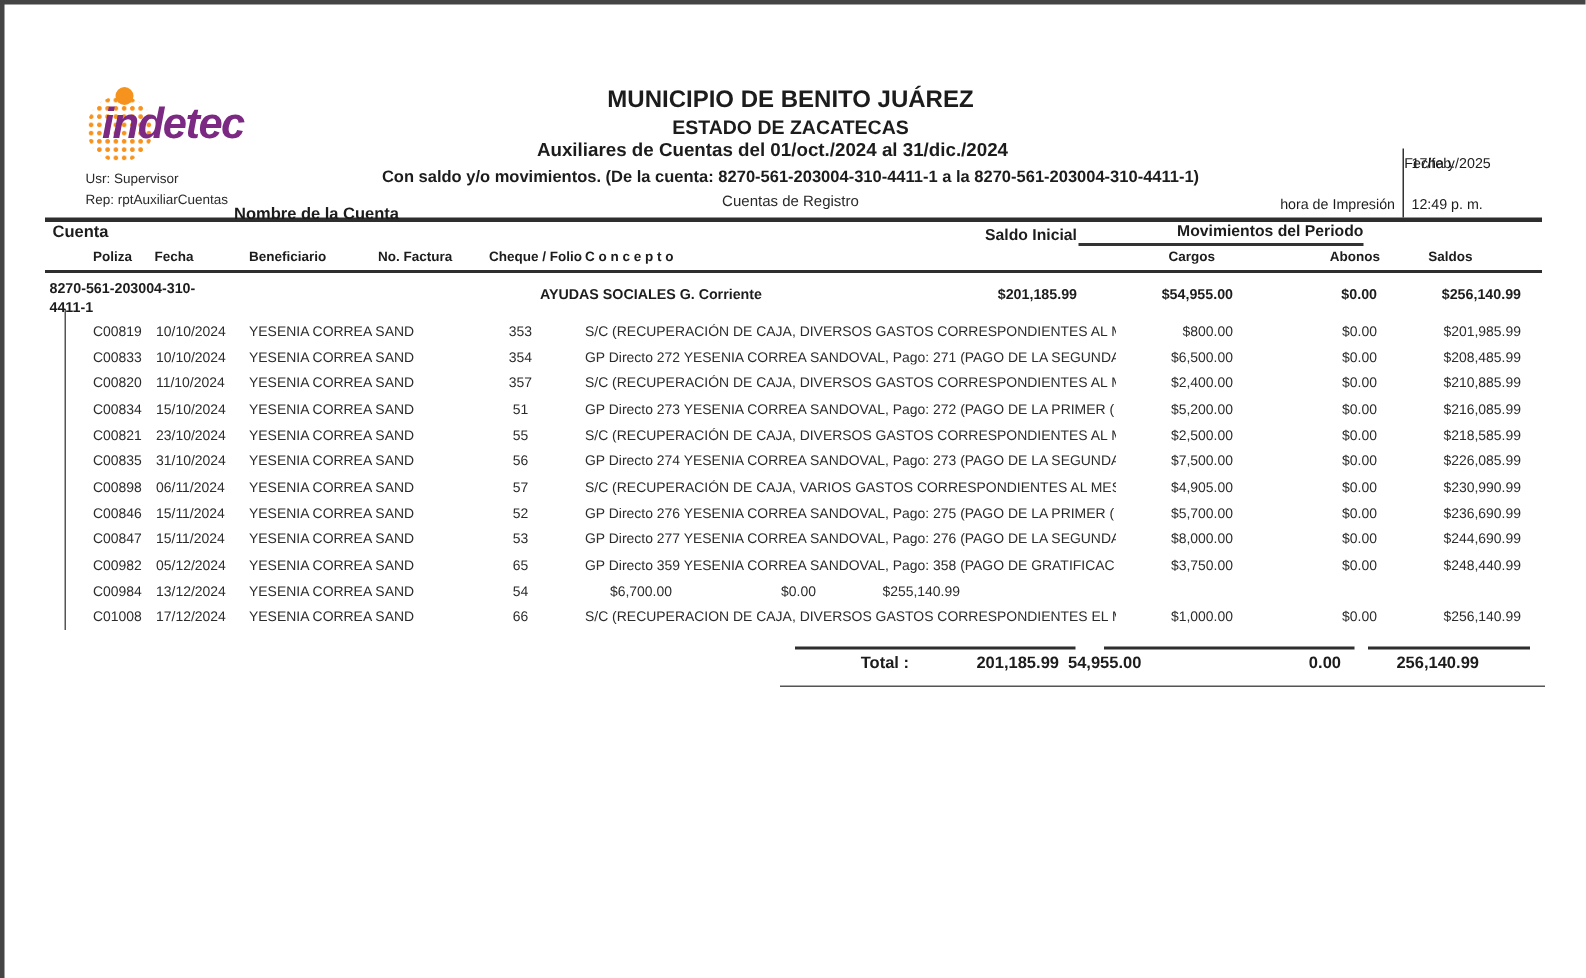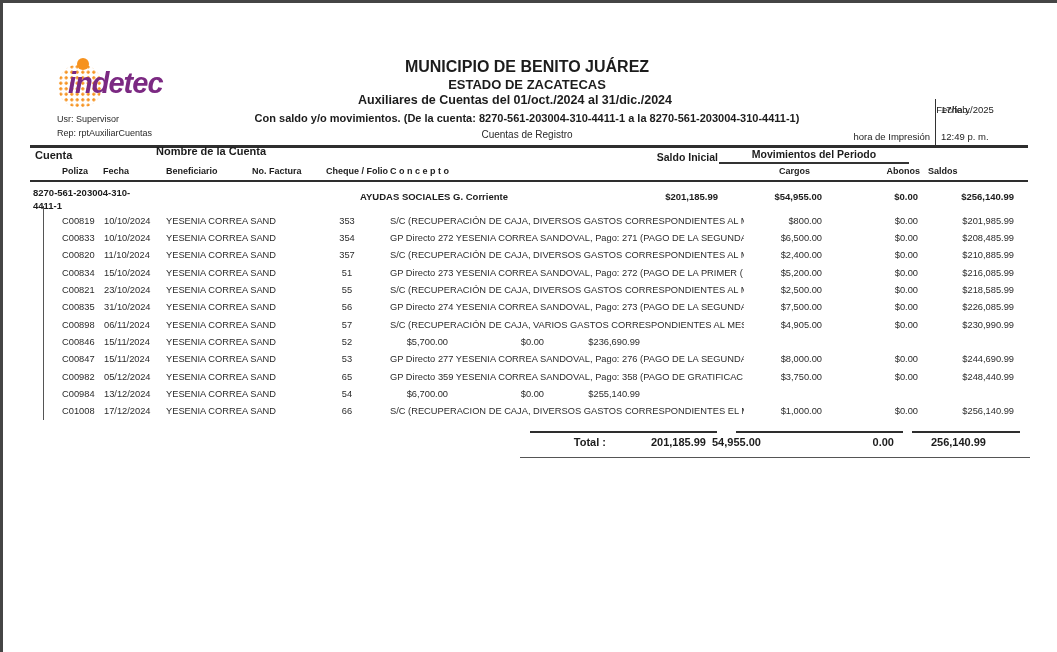--- a/index.html
+++ b/index.html
@@ -37,33 +37,33 @@
   .pi-divider{left:935px;top:99px;width:1px;height:46px;background:#333;}
 
   
   .rule-header{left:30px;top:145px;width:998px;height:3px;background:#2e2e2e;}
   .rule-cols{left:30px;top:180px;width:998px;height:2px;background:#2e2e2e;}
   .rule-mov{left:719px;top:162px;width:190px;height:1.5px;background:#333;}
   .vline-rows{left:43px;top:206px;width:1px;height:214px;background:#555;}
 
   
   .h-cuenta{left:35px;top:149px;font-size:11px;font-weight:bold;}
-  .h-nombre{left:156px;top:145px;font-size:11px;font-weight:bold;}
+  .h-nombre{left:156px;top:137px;font-size:11px;font-weight:bold;}
   .h-saldoini{left:620px;top:151px;width:98px;text-align:right;font-size:10.5px;font-weight:bold;}
-  .h-mov{left:719px;top:148px;width:190px;text-align:center;font-size:10.5px;font-weight:bold;}
+  .h-mov{left:719px;top:148px;width:190px;text-align:right;font-size:10.5px;font-weight:bold;}
   .h2{top:166px;font-size:9px;font-weight:bold;}
   .h-poliza{left:62px;}
   .h-fecha{left:103px;}
   .h-benef{left:166px;}
   .h-factura{left:252px;}
   .h-cheque{left:326px;}
   .h-concepto{left:390px;}
   .h-cargos{left:740px;width:70px;text-align:right;}
   .h-abonos{left:845px;width:75px;text-align:right;}
-  .h-saldos{left:928px;width:78px;text-align:left;}
+  .h-saldos{left:928px;width:78px;text-align:center;}
 
   
   .acct{font-size:9.5px;font-weight:bold;color:#1c1c1c;}
   .acct-num{left:33px;top:186px;width:98px;line-height:13px;}
   .acct-name{left:360px;top:191px;}
   .acct-si{left:600px;top:191px;width:118px;text-align:right;}
   .acct-ca{left:740px;top:191px;width:82px;text-align:right;}
   .acct-ab{left:830px;top:191px;width:88px;text-align:right;}
   .acct-sa{left:910px;top:191px;width:104px;text-align:right;}
 
@@ -230,20 +230,21 @@
     <div class="c-abonos">$0.00</div>
     <div class="c-saldos">$230,990.99</div>
   </div>
 
   <div class="drow">
     <div class="c-poliza">C00846</div>
     <div class="c-fecha">15/11/2024</div>
     <div class="c-benef">YESENIA CORREA SAND</div>
     <div class="c-factura"></div>
     <div class="c-cheque">52</div>
+    <div class="c-concepto">GP Directo 276 YESENIA CORREA SANDOVAL, Pago: 275 (PAGO DE LA PRIMER (</div>
     <div class="c-cargos">$5,700.00</div>
     <div class="c-abonos">$0.00</div>
     <div class="c-saldos">$236,690.99</div>
   </div>
 
   <div class="drow">
     <div class="c-poliza">C00847</div>
     <div class="c-fecha">15/11/2024</div>
     <div class="c-benef">YESENIA CORREA SAND</div>
     <div class="c-factura"></div>

